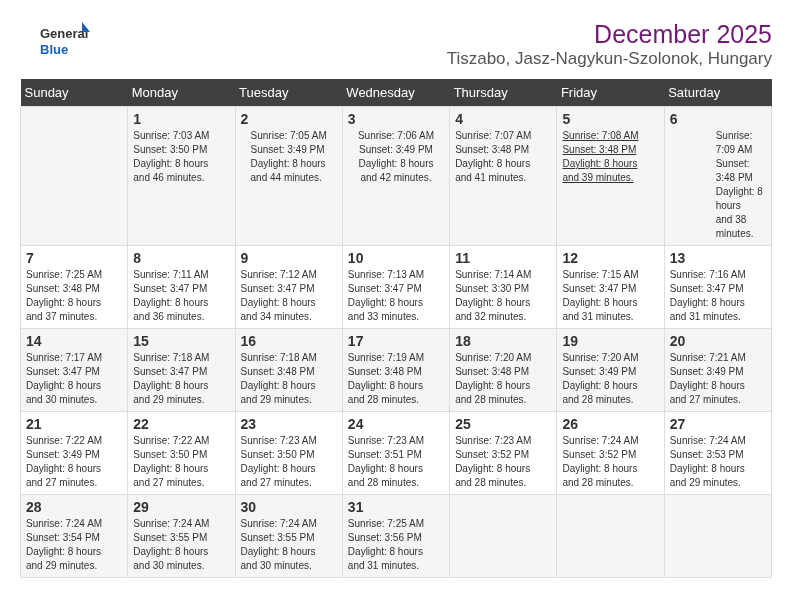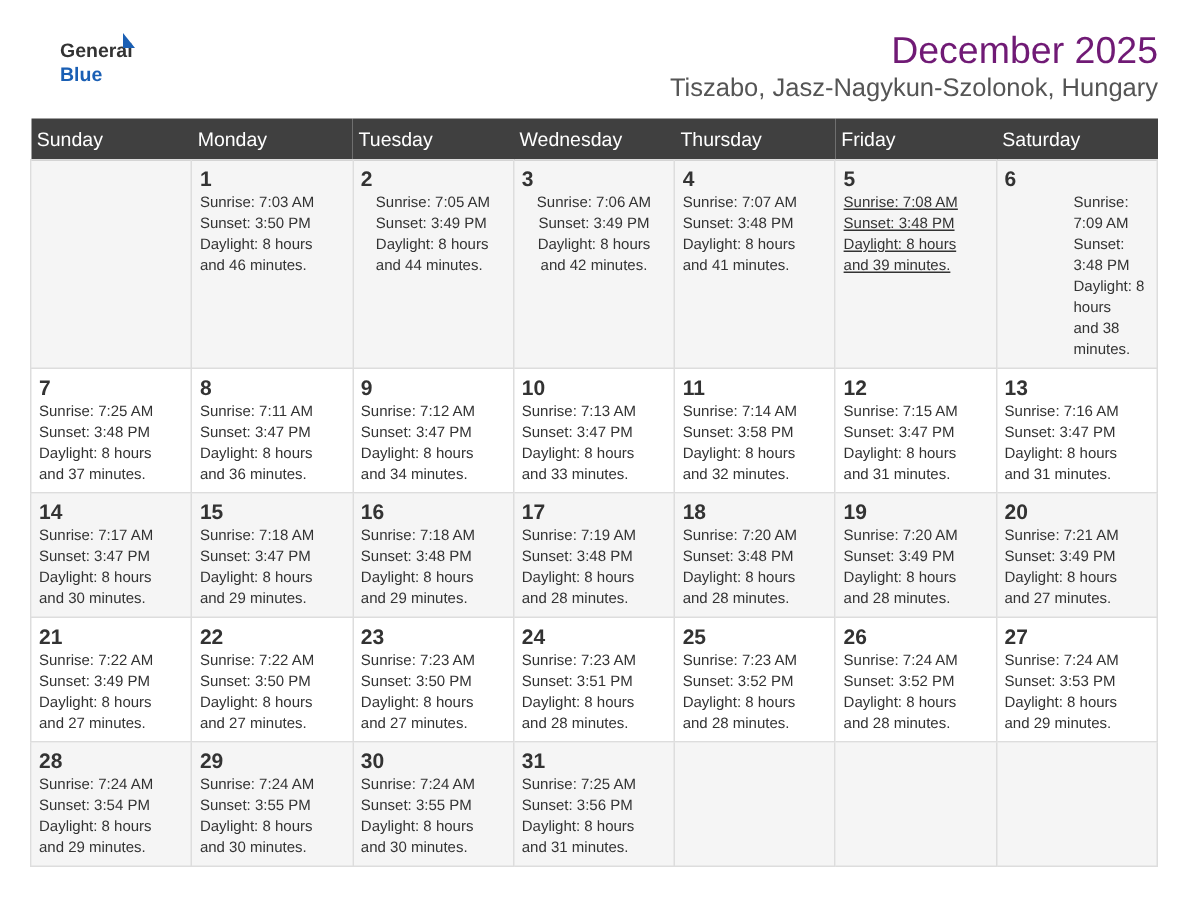--- a/index.html
+++ b/index.html
@@ -177,21 +177,21 @@
         <td>
           <span class="day-number">10</span>
           <div class="cell-info" style="white-space: pre-line;">Sunrise: 7:13 AM
 Sunset: 3:47 PM
 Daylight: 8 hours
 and 33 minutes.</div>
         </td>
         <td>
           <span class="day-number">11</span>
           <div class="cell-info" style="white-space: pre-line;">Sunrise: 7:14 AM
-Sunset: 3:58 PM
+Sunset: 3:30 PM
 Daylight: 8 hours
 and 32 minutes.</div>
         </td>
         <td>
           <span class="day-number">12</span>
           <div class="cell-info" style="white-space: pre-line;">Sunrise: 7:15 AM
 Sunset: 3:47 PM
 Daylight: 8 hours
 and 31 minutes.</div>
         </td>

